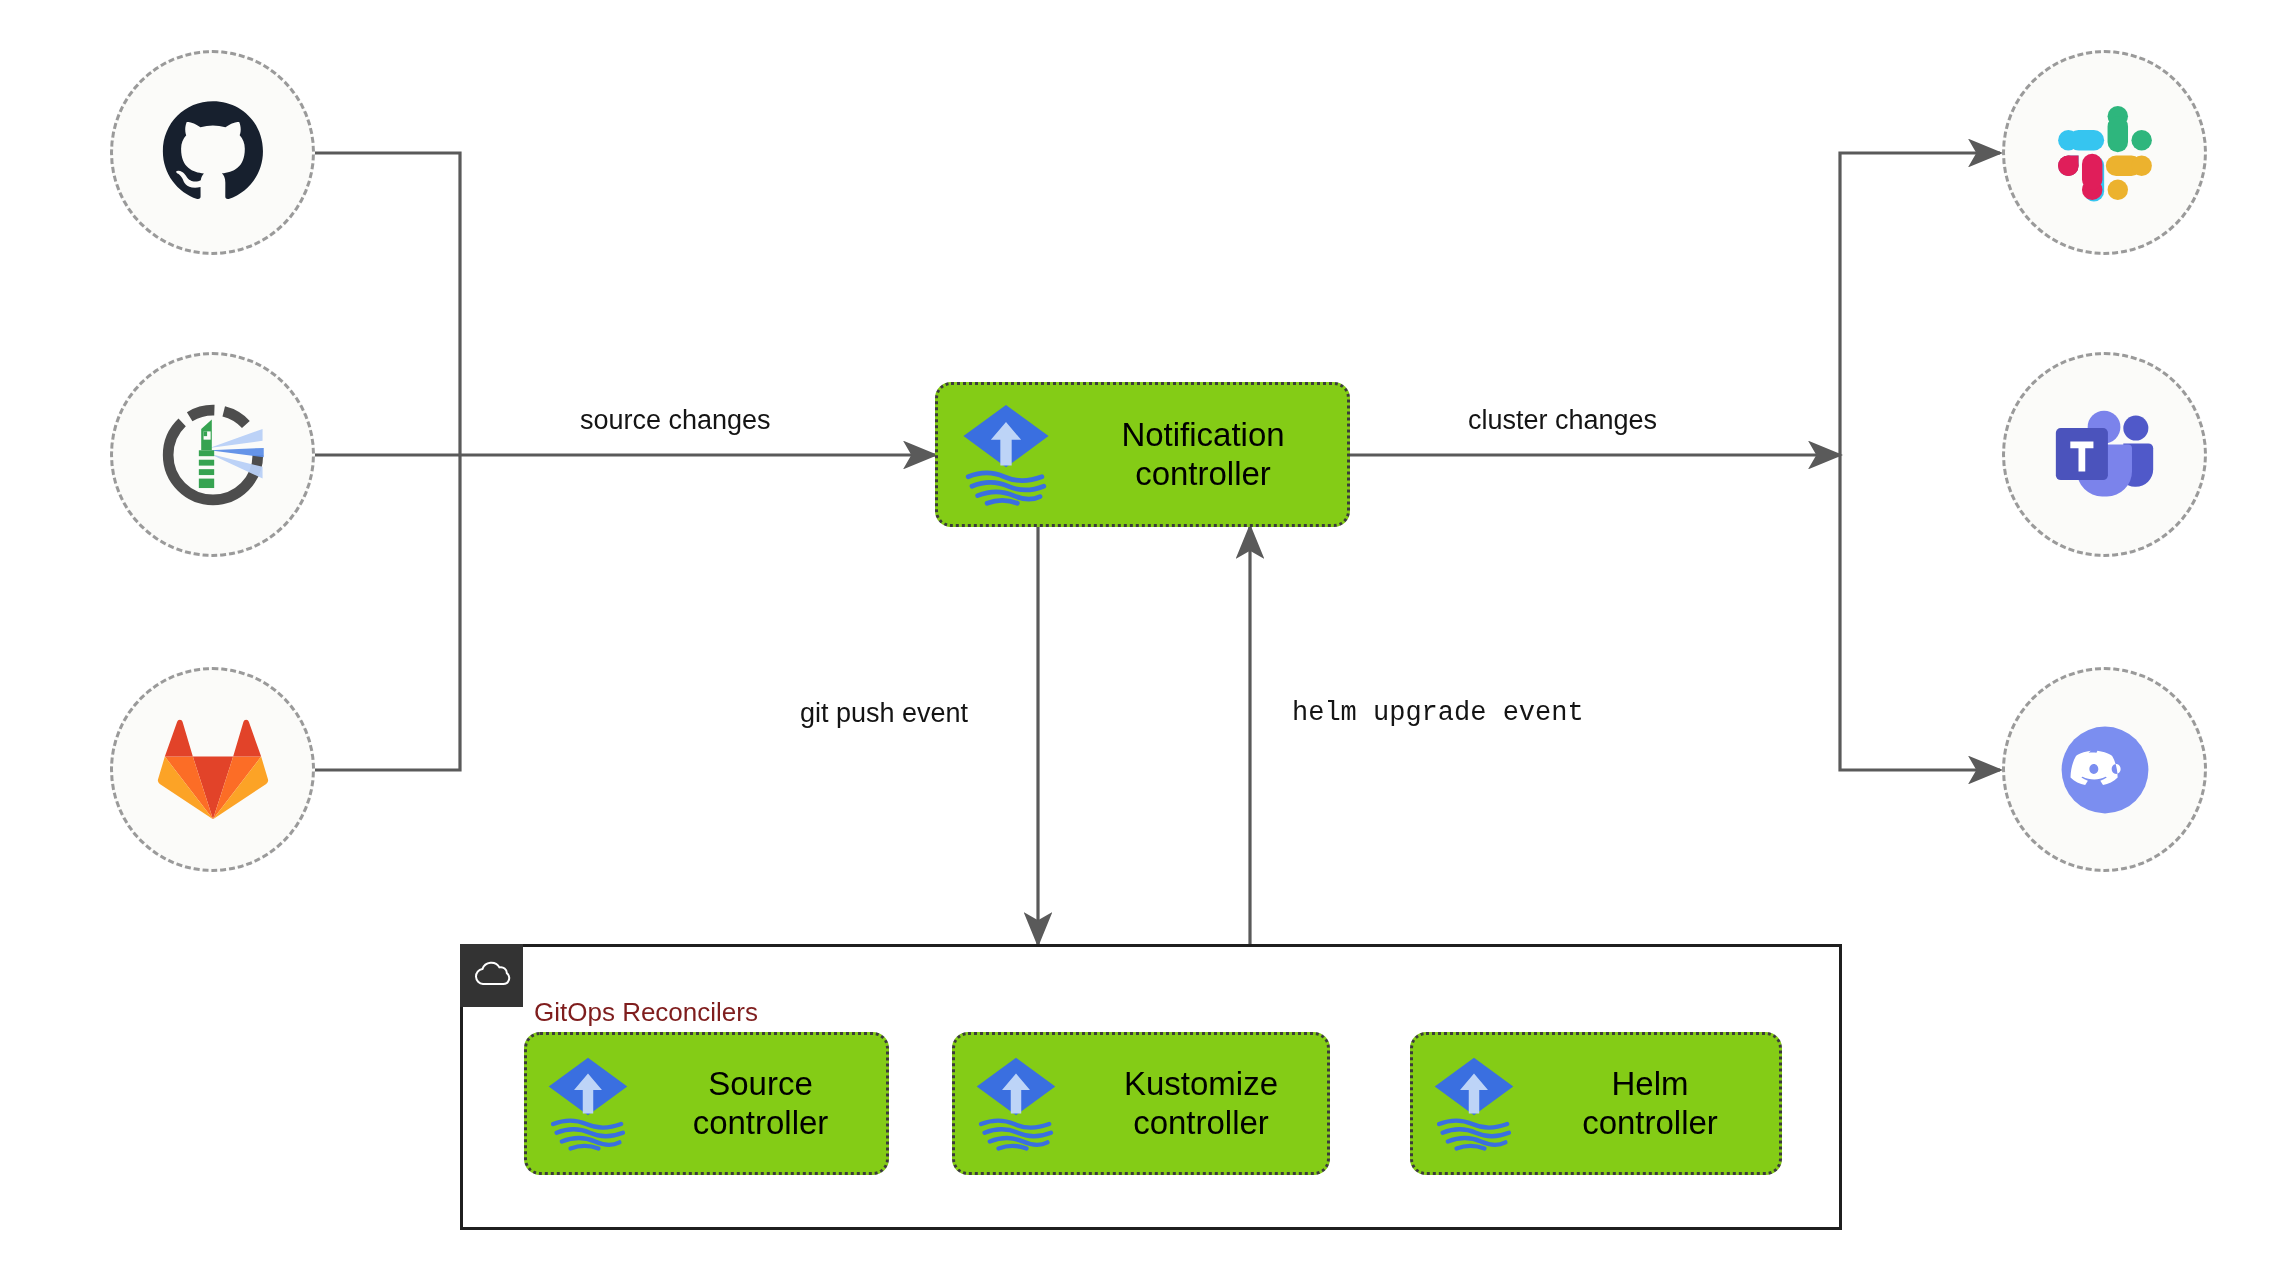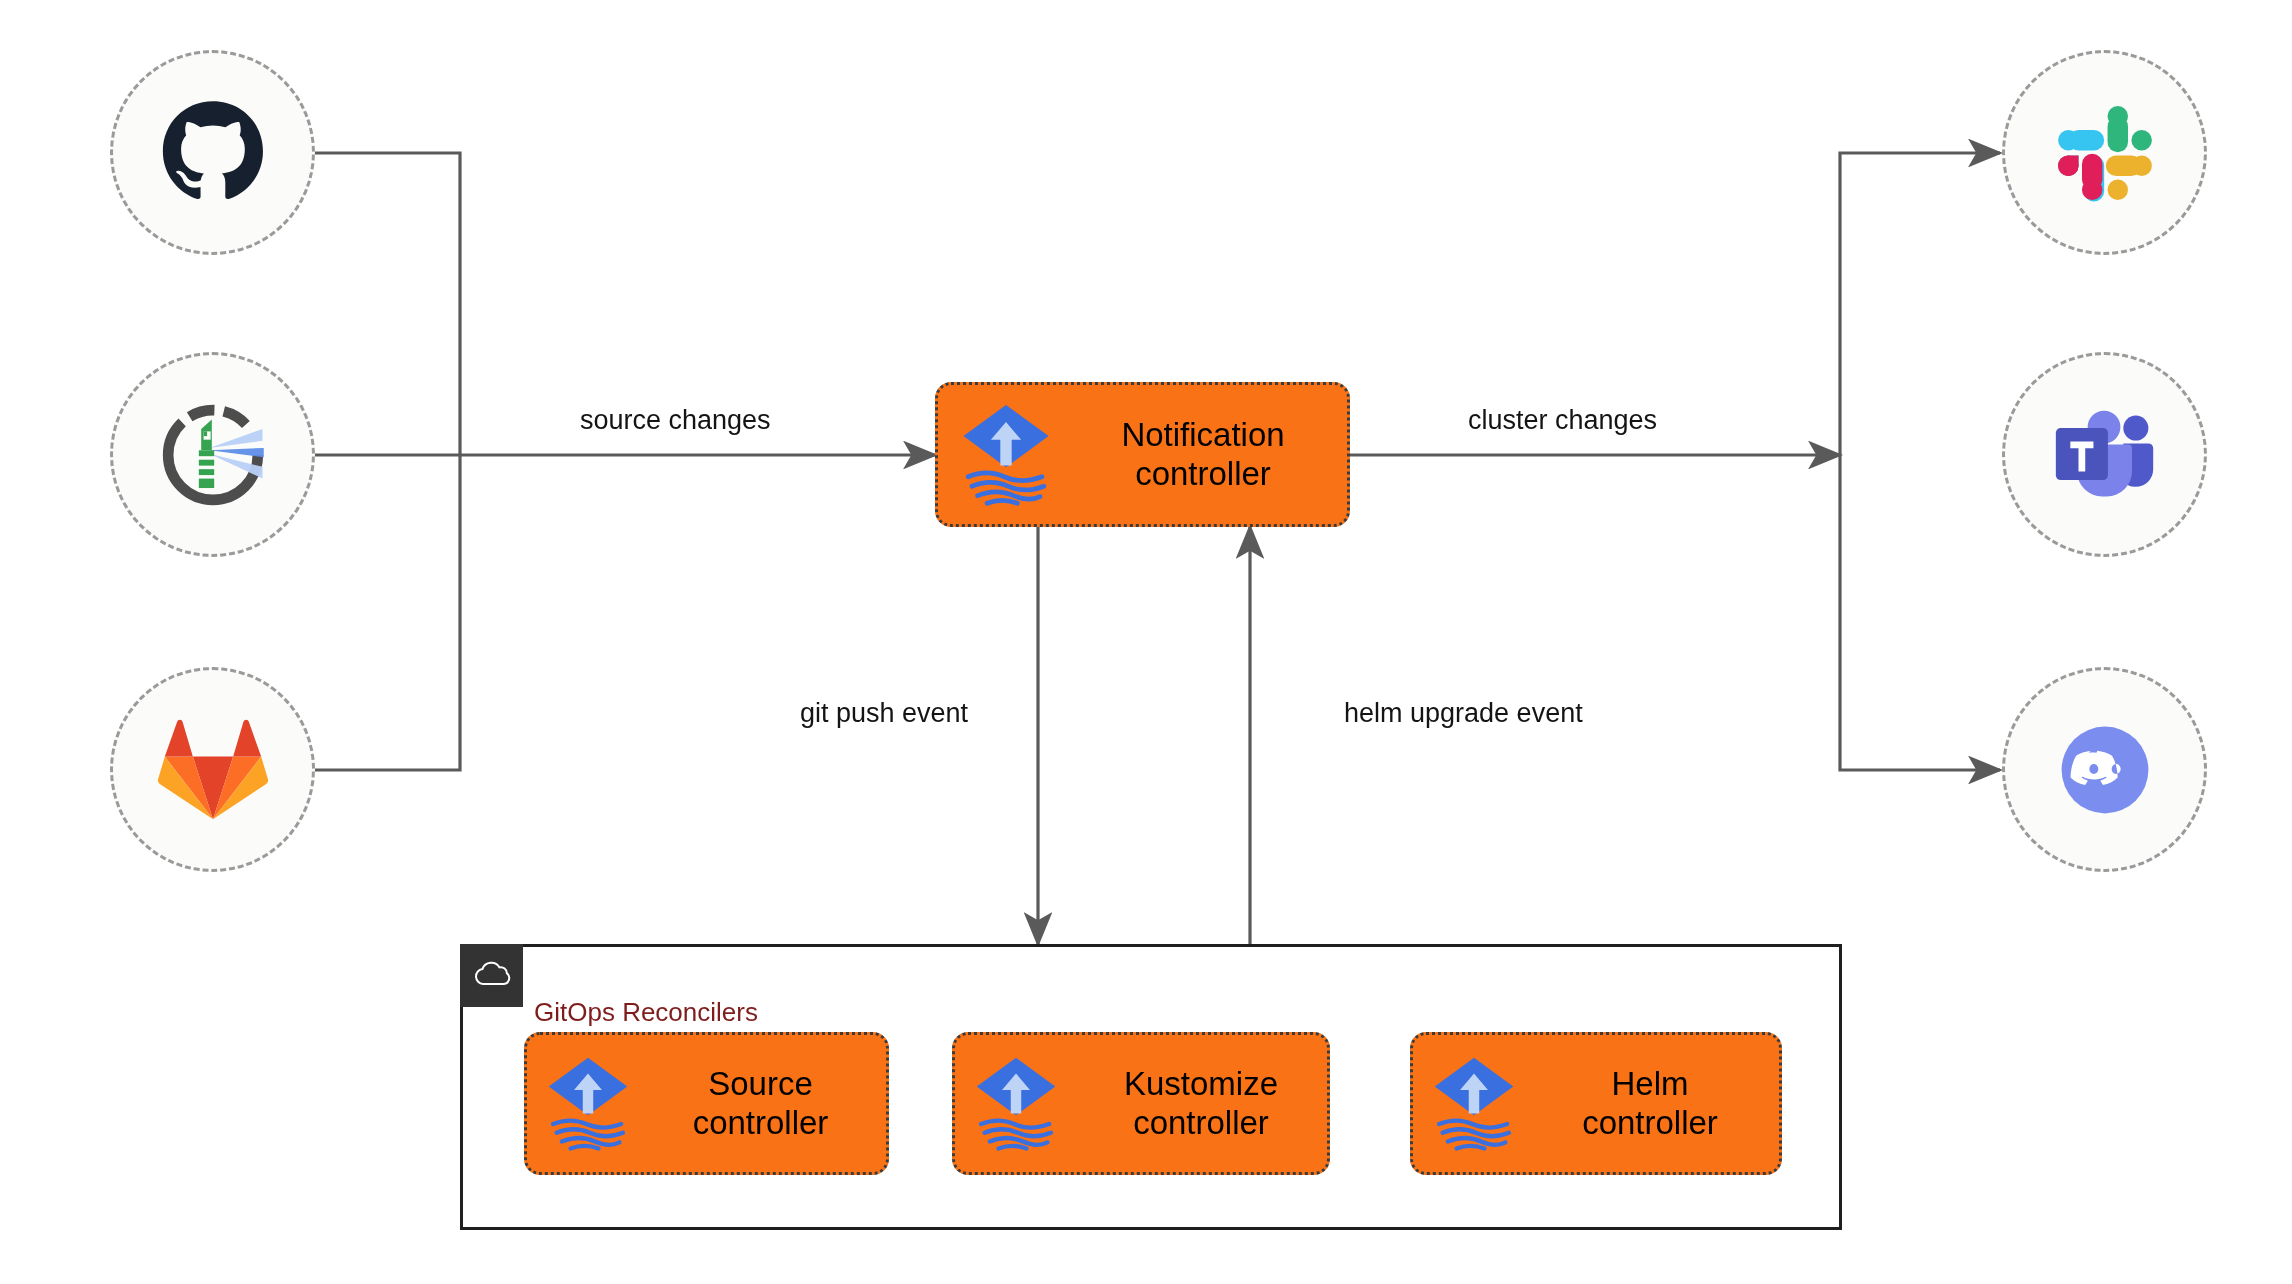--- a/index.html
+++ b/index.html
@@ -26,21 +26,21 @@
     display: flex;
     align-items: center;
     justify-content: center;
     box-sizing: border-box;
   }
   .node-circle svg { display: block; }
 
   
   .ctl-box {
     position: absolute;
-    background: #f97316;
+    background: #84cc16;
     border: 3px dotted #3b3b3b;
     border-radius: 16px;
     box-sizing: border-box;
     display: flex;
     align-items: center;
   }
   .ctl-icon {
     flex: 0 0 auto;
     display: flex;
     align-items: center;
@@ -305,15 +305,15 @@
         </g>
       </svg>
     </span>
     <span class="ctl-label">Helm
 controller</span>
   </div>
 
   <div class="edge-label" style="left:580px; top:405px;">source changes</div>
   <div class="edge-label" style="left:1468px; top:405px;">cluster changes</div>
   <div class="edge-label" style="left:800px; top:698px;">git push event</div>
-  <div class="edge-label" style="left:1344px; top:698px;">helm upgrade event</div>
+  <div class="edge-label" style="left:1292px; top:698px;font-family:Liberation Mono, monospace;">helm upgrade event</div>
 
 </div>
 
 </body></html>

